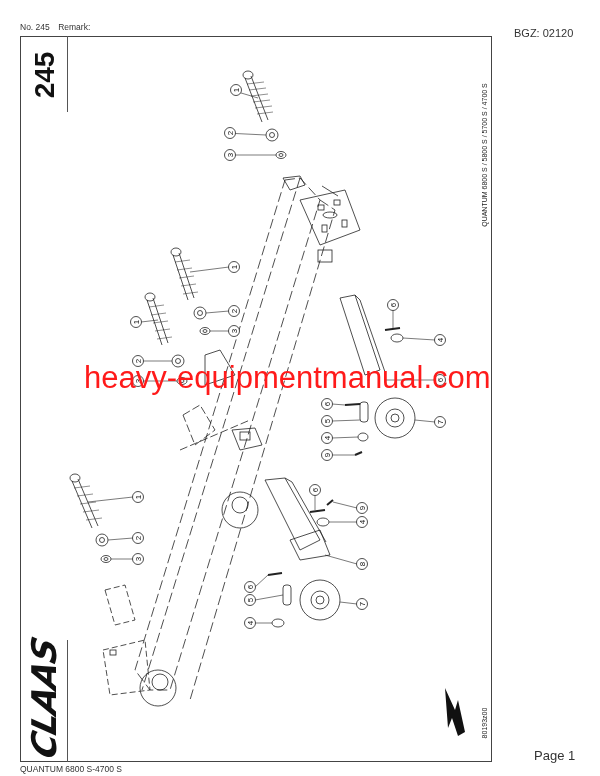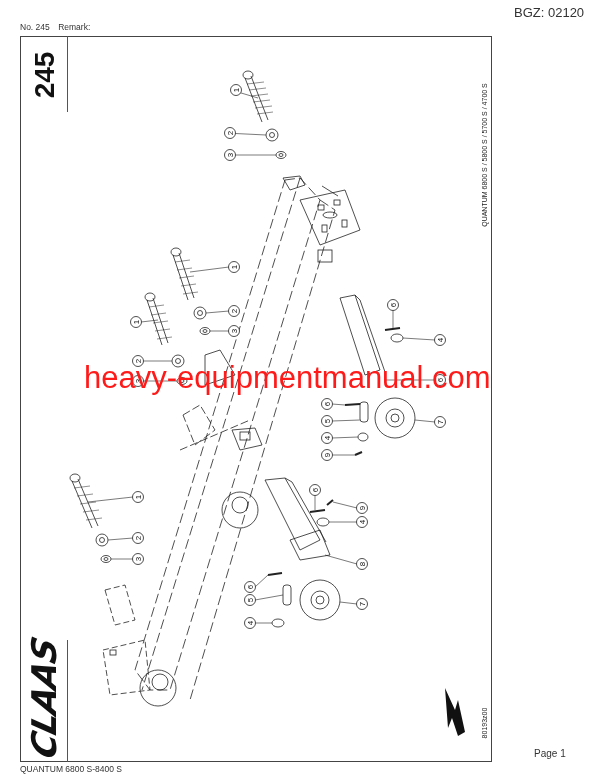--- a/index.html
+++ b/index.html
@@ -1,21 +1,21 @@
 <!DOCTYPE html>
 <html><head>
 <meta charset="utf-8">
 <style>
   html, body { margin: 0; padding: 0; background: #ffffff; }
   body { width: 600px; height: 776px; position: relative; overflow: hidden; font-family: "Liberation Sans", sans-serif; color: #222; }
   .hdr-left { position: absolute; left: 20px; top: 22px; font-size: 8.5px; color: #333; }
   .hdr-left span { margin-right: 6px; }
-  .hdr-right { position: absolute; left: 514px; top: 5px; font-size: 13px; color: #333; }
+  .hdr-right { position: absolute; left: 514px; top: 27px; font-size: 11px; color: #333; }
   .ftr-left { position: absolute; left: 20px; top: 764px; font-size: 8.5px; color: #333; }
-  .ftr-right { position: absolute; left: 534px; top: 748px; font-size: 10px; color: #333; text-align: center; }
+  .ftr-right { position: absolute; left: 534px; top: 748px; font-size: 13px; color: #333; text-align: center; }
   .frame { position: absolute; left: 20px; top: 36px; width: 472px; height: 726px; border: 1px solid #444; box-sizing: border-box; }
   .divider-top { position: absolute; left: 67px; top: 36px; width: 1px; height: 76px; background: #555; }
   .divider-bot { position: absolute; left: 67px; top: 640px; width: 1px; height: 122px; background: #555; }
   .plate-no { position: absolute; left: 26px; top: 40px; width: 38px; height: 70px; display: flex; align-items: center; justify-content: center; }
   .plate-no span { display: block; transform: rotate(-90deg); font-size: 28px; font-weight: bold; color: #111; white-space: nowrap; }
   .side-title { position: absolute; left: 478px; top: 40px; width: 12px; height: 230px; }
   .side-title span { position: absolute; left: 50%; top: 50%; transform: translate(-50%,-50%) rotate(-90deg); font-size: 7px; white-space: nowrap; color: #222; }
   .drawing-no { position: absolute; left: 478px; top: 690px; width: 12px; height: 66px; }
   .drawing-no span { position: absolute; left: 50%; top: 50%; transform: translate(-50%,-50%) rotate(-90deg); font-size: 7px; white-space: nowrap; color: #222; }
   .logo { position: absolute; left: 24px; top: 640px; width: 40px; height: 116px; }
@@ -321,14 +321,14 @@
       </g>
       <g>
         <circle cx="250" cy="623" r="5.5" fill="#fff" stroke="#222" stroke-width="0.8"></circle>
         <text x="250" y="623" text-anchor="middle" dominant-baseline="central" transform="rotate(-90 250 623)" fill="#111">4</text>
       </g>
     </g>
 </svg>
 
 <div class="watermark">heavy-equipmentmanual.com</div>
 
-<div class="ftr-left">QUANTUM 6800 S-8400 S</div>
+<div class="ftr-left">QUANTUM 6800 S-4700 S</div>
 <div class="ftr-right">Page 1</div>
 
 </body></html>

